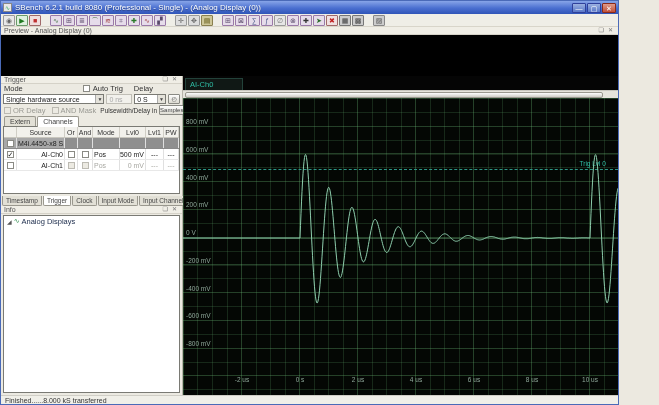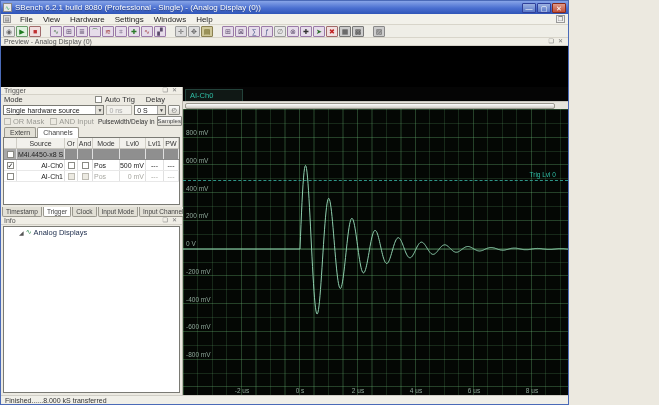--- a/index.html
+++ b/index.html
@@ -1,18 +1,18 @@
 <!DOCTYPE html>
 <html><head>
 <meta charset="utf-8">
 <style>
   * { margin:0; padding:0; box-sizing:border-box; }
   html,body { width:659px; height:405px; overflow:hidden;
     font-family:"Liberation Sans", sans-serif; background:#ece9e0; }
-  .window { width:569px; height:405px; display:flex; flex-direction:column;
+  .window { width:619px; height:405px; display:flex; flex-direction:column;
     border:1px solid #4a6ab8; }
 
   
   .titlebar { height:13px; background:linear-gradient(#87a5e8,#4a6fd0 55%,#2f55b8);
     display:flex; align-items:center; padding:0 2px; flex:none; }
   .app-ico { width:9px; height:9px; background:#e8e8e8; border:1px solid #888;
     margin-right:3px; flex:none; display:flex; align-items:center; justify-content:center;
     font-size:6px; color:#3a6; }
   .title-text { color:#fff; font-size:8px; white-space:nowrap; overflow:hidden;
     text-shadow:0 1px 1px rgba(0,0,0,.4); flex:1; }
@@ -88,21 +88,21 @@
   .gray-cell { background:#8f8f8f; }
   .trow .dim { color:#a8a8a2; }
 
   .btabs { display:flex; align-items:flex-end; height:11px; padding:0 1px; margin-top:1px; }
   .btab { font-size:6.5px; color:#444; background:#e2e0d6; border:1px solid #9a988e;
     border-top:none; padding:1px 3px; border-radius:0 0 2px 2px; margin-right:1px; white-space:nowrap;}
   .btab.active { background:#fff; }
 
   .info-box { margin:1px 2px 2px; background:#fff; border:1px solid #7a7a74; flex:1; }
   .tree-item { display:flex; align-items:center; height:10px; font-size:7.5px; color:#1a2a4a;
-    padding-left:15px; gap:2px; white-space:nowrap; }
+    padding-left:3px; gap:2px; white-space:nowrap; }
   .tw { color:#2a8a4a; font-size:7px; }
   .texp { color:#555; font-size:6px; }
 
   
   .display { flex:1; background:#000; display:flex; flex-direction:column; min-width:0; }
   .chan-tabbar { height:14px; background:#050505; flex:none; display:flex; align-items:flex-end; }
   .chan-tab { margin-left:2px; width:58px; height:12px; background:#101815;
     border:1px solid #23423a; border-bottom:none; color:#2fbfa6; font-size:7.5px;
     line-height:11px; padding-left:4px; }
   .hscroll { height:8px; background:#e6e4dc; flex:none; position:relative;
@@ -138,31 +138,20 @@
   <div class="titlebar">
     <div class="app-ico">∿</div>
     <div class="title-text">SBench 6.2.1 build 8080 (Professional - Single) - (Analog Display (0))</div>
     <div class="winbtns">
       <div class="wbtn">—</div>
       <div class="wbtn">▢</div>
       <div class="wbtn close">✕</div>
     </div>
   </div>
 
-  <div class="menubar">
-    <div class="menu-ico">▤</div>
-    <span class="menu-item">File</span>
-    <span class="menu-item">View</span>
-    <span class="menu-item">Hardware</span>
-    <span class="menu-item">Settings</span>
-    <span class="menu-item">Windows</span>
-    <span class="menu-item">Help</span>
-    <span class="menu-sp"></span>
-    <div class="restore-ico">❐</div>
-  </div>
 
   <div class="toolbar" id="toolbar">
       <div class="tgroup">
         <div class="ticon" style="background: rgb(232, 232, 232); color: rgb(102, 102, 102); border-color: rgb(154, 154, 154);">◉</div>
         <div class="ticon" style="background: rgb(223, 240, 223); color: rgb(31, 122, 31); border-color: rgb(106, 154, 106);">▶</div>
         <div class="ticon" style="background: rgb(240, 222, 222); color: rgb(192, 48, 48); border-color: rgb(160, 106, 106);">■</div>
       </div>
       <div class="tgroup">
         <div class="ticon" style="background: rgb(230, 220, 234); color: rgb(74, 122, 74); border-color: rgb(154, 122, 168);">∿</div>
         <div class="ticon" style="background: rgb(230, 220, 234); color: rgb(90, 74, 106); border-color: rgb(154, 122, 168);">⊞</div>
@@ -211,41 +200,41 @@
         <span class="cap-title">Trigger</span>
         <span class="cap-ico">❏</span>
         <span class="cap-ico">✕</span>
       </div>
 
       <div class="trig-row1">
         <span class="lbl">Mode</span>
         <span style="flex:1"></span>
         <span class="cb"></span>
         <span class="lbl">Auto Trig</span>
-        <span class="lbl" style="margin-left:8px;margin-right:14px">Delay</span>
+        <span class="lbl" style="margin-left:8px;margin-right:26px">Delay</span>
       </div>
 
       <div class="trig-row2">
         <div class="combo" style="width:102px">
           <span>Single hardware source</span>
           <span class="arr">▼</span>
         </div>
         <div class="tinput" style="width:26px">0 ns</div>
         <div class="combo" style="width:32px">
           <span>0 S</span>
           <span class="arr">▼</span>
         </div>
         <div class="sbtn" style="width:12px">◴</div>
       </div>
 
       <div class="trig-row3">
         <span class="cb dis"></span>
-        <span class="lbl dis">OR Mask</span>
+        <span class="lbl dis">OR Delay</span>
         <span class="cb dis" style="margin-left:4px"></span>
-        <span class="lbl dis">AND Input</span>
+        <span class="lbl dis">AND Mask</span>
         <span style="flex:1"></span>
         <span class="lbl" style="font-size:6.5px">Pulsewidth/Delay in</span>
         <div class="sbtn" style="width:34px">Samples</div>
       </div>
 
       <div class="tabs">
         <div class="tab">Extern</div>
         <div class="tab active">Channels</div>
       </div>
 

